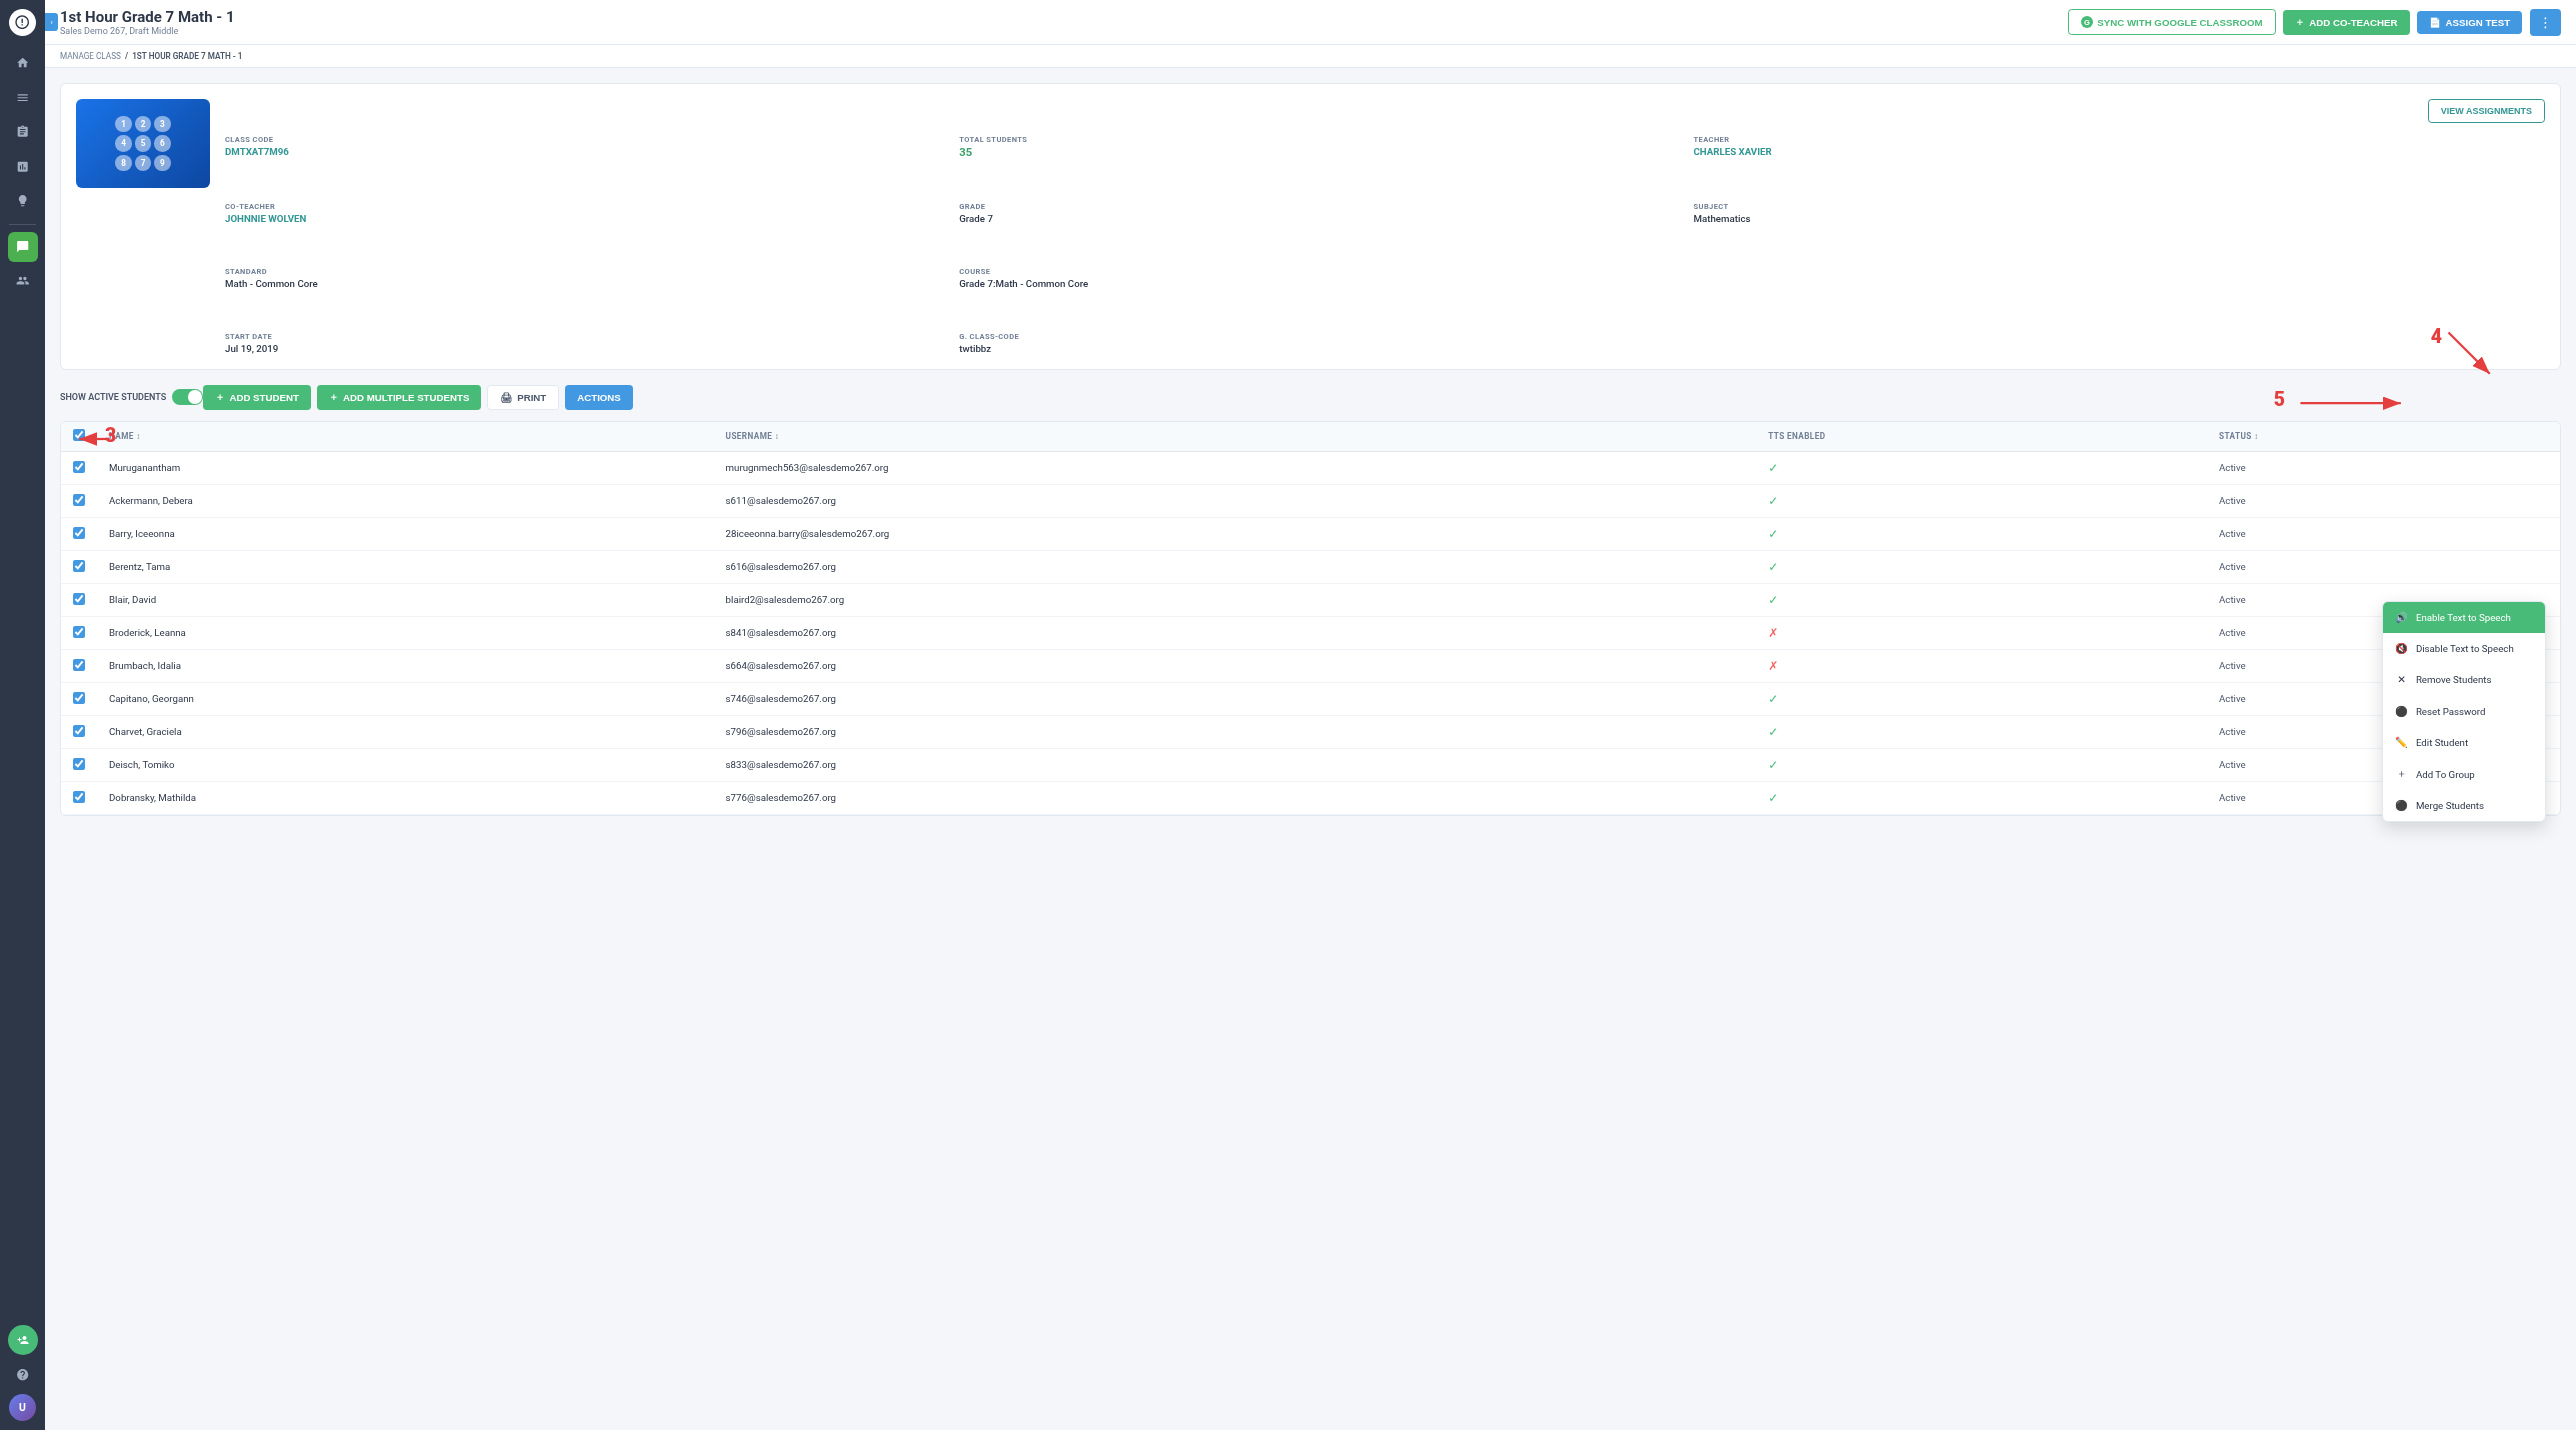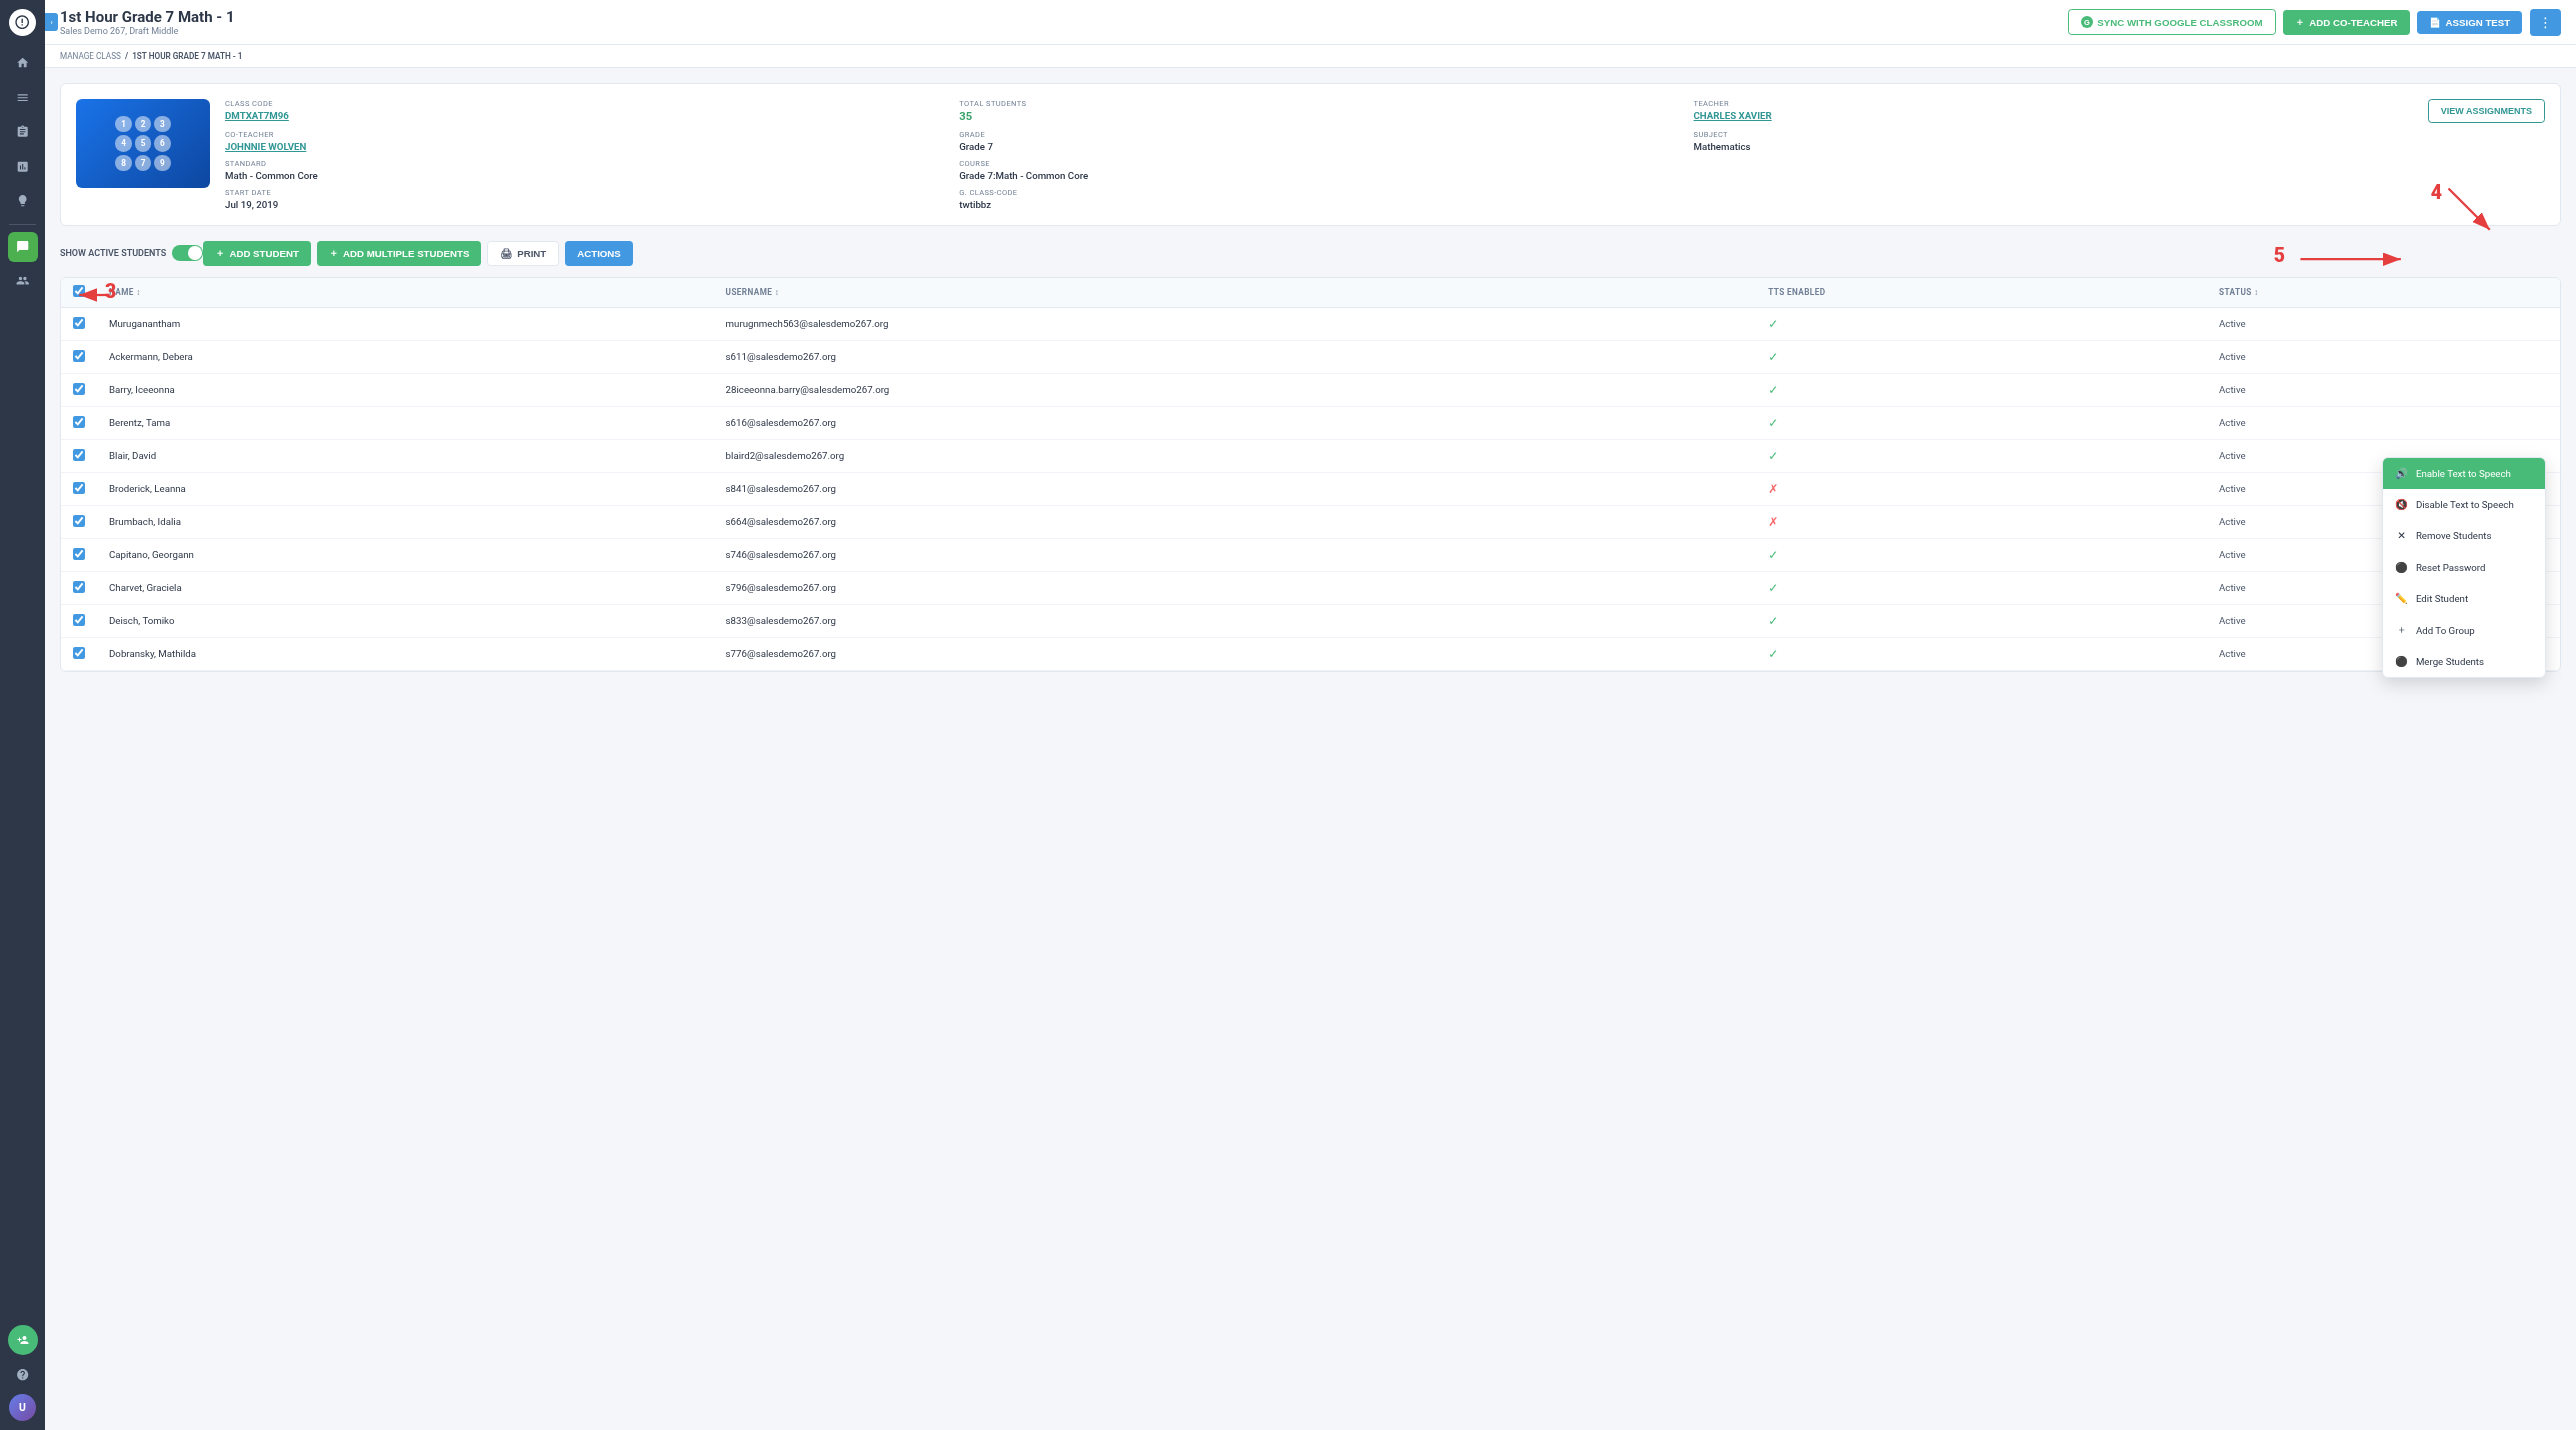--- a/index.html
+++ b/index.html
@@ -41,24 +41,24 @@
     
     .content { flex: 1; overflow-y: auto; padding: 15px; }
 
     
     .class-card { background: #fff; border-radius: 6px; border: 0.7px solid #e2e8f0; padding: 15px; margin-bottom: 15px; display: flex; gap: 15px; }
     .class-image { width: 134px; height: 89px; border-radius: 6px; background: linear-gradient(135deg, #1a73e8, #0d47a1); display: flex; align-items: center; justify-content: center; flex-shrink: 0; }
     .class-image-grid { display: grid; grid-template-columns: repeat(3, 1fr); gap: 3px; padding: 7.5px; }
     .class-image-grid span { width: 16.4px; height: 16.4px; background: rgba(255,255,255,0.5); border-radius: 50%; display: flex; align-items: center; justify-content: center; color: #fff; font-size: 8.2px; font-weight: 700; }
     .class-details { flex: 1; display: grid; grid-template-columns: repeat(3, 1fr); gap: 7.5px 15px; }
     .detail-row { display: flex; flex-direction: column; gap: 1.5px; }
-    .detail-label { font-size: 7.5px; color: #718096; font-weight: 400; text-transform: uppercase; letter-spacing: 0.4px; }
+    .detail-label { font-size: 7.5px; color: #718096; font-weight: 700; text-transform: uppercase; letter-spacing: 0.4px; margin-top: 36px; }
     .detail-value { font-size: 9.7px; color: #2d3748; font-weight: 500; }
     .detail-value.green { color: #38a169; font-weight: 700; font-size: 11.2px; }
-    .detail-value.teal { color: #319795; font-weight: 700; text-decoration: underline; }
+    .detail-value.teal { color: #319795; font-weight: 700; }
     .class-actions { display: flex; flex-direction: column; align-items: flex-end; justify-content: flex-start; }
     .btn-outline-teal { background: #fff; border: 1.5px solid #319795; color: #319795; border-radius: 3.7px; padding: 6px 12px; font-size: 9px; font-weight: 600; cursor: pointer; }
 
     
     .students-header { display: flex; align-items: center; justify-content: flex-start; margin-bottom: 11px; }
     .toggle-label { font-size: 9px; font-weight: 600; color: #4a5568; display: flex; align-items: center; gap: 6px; }
     .toggle { width: 31px; height: 16.4px; background: #48bb78; border-radius: 8.2px; position: relative; cursor: pointer; }
     .toggle::after { content: 'ON'; position: absolute; right: 3px; top: 50%; transform: translateY(-50%); color: #fff; font-size: 6.7px; font-weight: 700; }
     .toggle-dot { width: 13.4px; height: 13.4px; background: #fff; border-radius: 50%; position: absolute; right: 1.5px; top: 1.5px; }
     .students-actions { display: flex; gap: 6px; }

